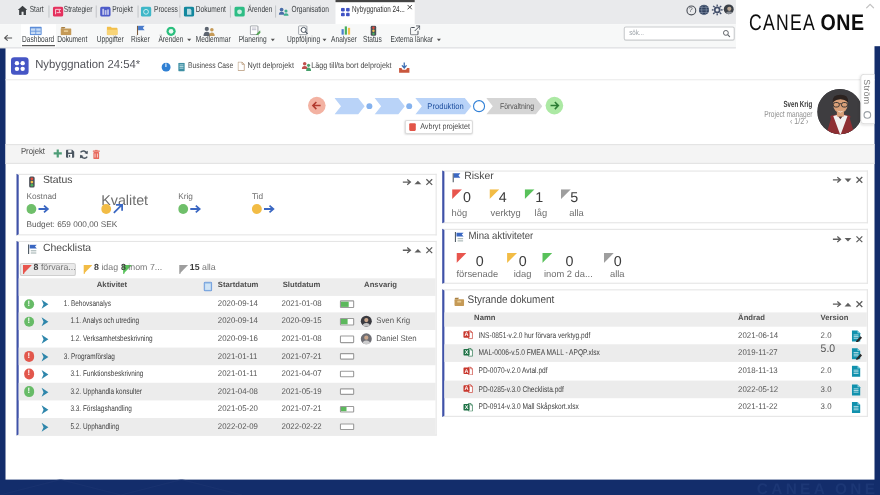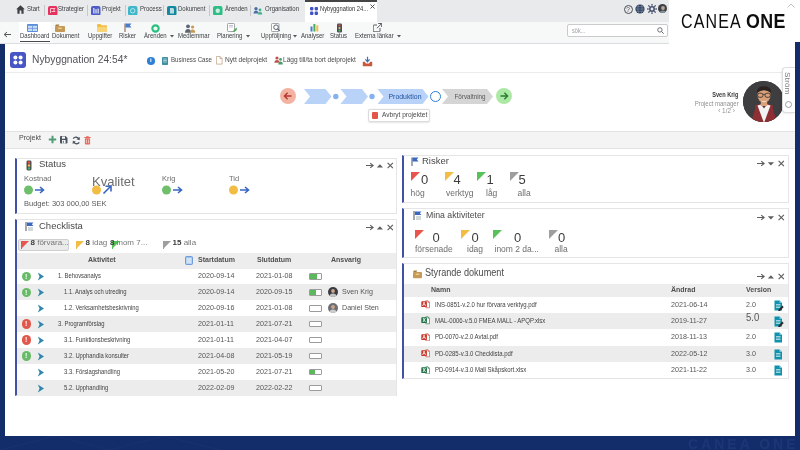--- a/index.html
+++ b/index.html
@@ -422,21 +422,21 @@
       <circle cx="4.5" cy="5" r="4.5" fill="#6fbf6a"></circle>
       <path d="M11 5 L19 5 M16 2 L19.5 5 L16 8" stroke="#3a67c2" stroke-width="1.6" fill="none"></path>
     </svg>
   </div>
 <div class="ab" style="left:229px;top:185px">
     <svg width="22" height="10" viewBox="0 0 22 10">
       <circle cx="4.5" cy="5" r="4.5" fill="#f2bc45"></circle>
       <path d="M11 5 L19 5 M16 2 L19.5 5 L16 8" stroke="#3a67c2" stroke-width="1.6" fill="none"></path>
     </svg>
   </div>
-<div class="ab nw " style="left:24px;top:199.7px;font-size:7.5px;color:#5a5a5a;">Budget: 303 000,00 SEK</div>
+<div class="ab nw " style="left:24px;top:199.7px;font-size:7.5px;color:#5a5a5a;">Budget: 659 000,00 SEK</div>
 <div class="ab panel" style="left:15px;top:219px;width:382px;height:177px"></div>
 <div class="ab" style="left:25px;top:221.5px">
     <svg width="9" height="9" viewBox="0 0 9 9">
       <line x1="1" y1="0" x2="1" y2="9" stroke="#4a5560" stroke-width="1"></line>
       <path d="M2 0.5 L8.5 0.5 L6.8 2.2 L8.5 3.9 L2 3.9 Z" fill="#3a67c2"></path>
       <line x1="3" y1="6" x2="8" y2="6" stroke="#9aa" stroke-width="0.9"></line>
       <line x1="3" y1="8" x2="8" y2="8" stroke="#9aa" stroke-width="0.9"></line>
     </svg>
   </div>
 <div class="ab nw " style="left:39px;top:220.8px;font-size:9.5px;color:#4a4a4a;">Checklista</div>

